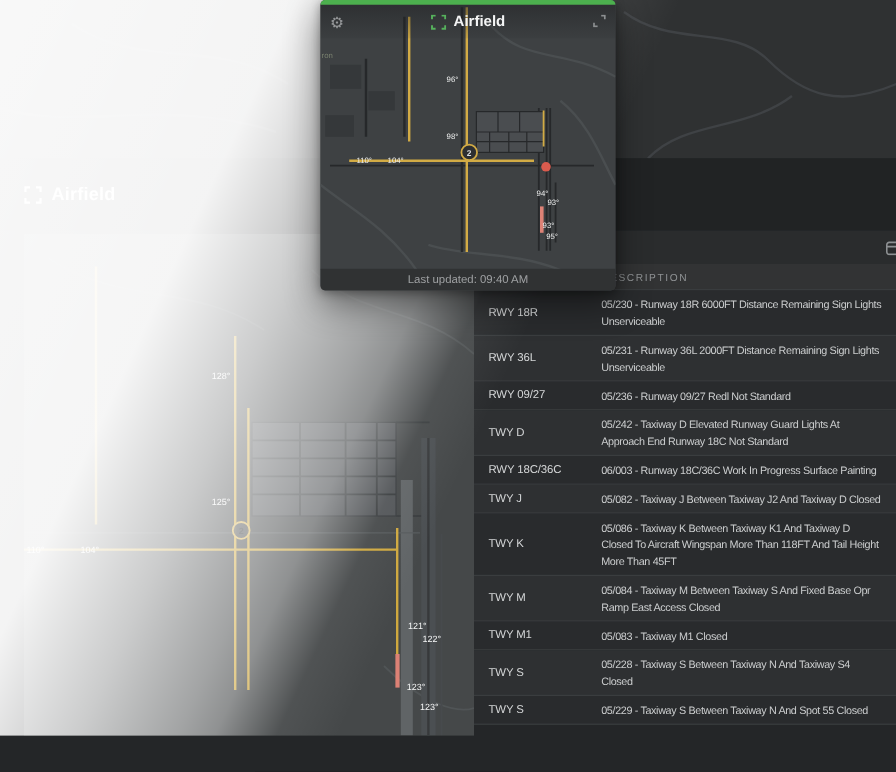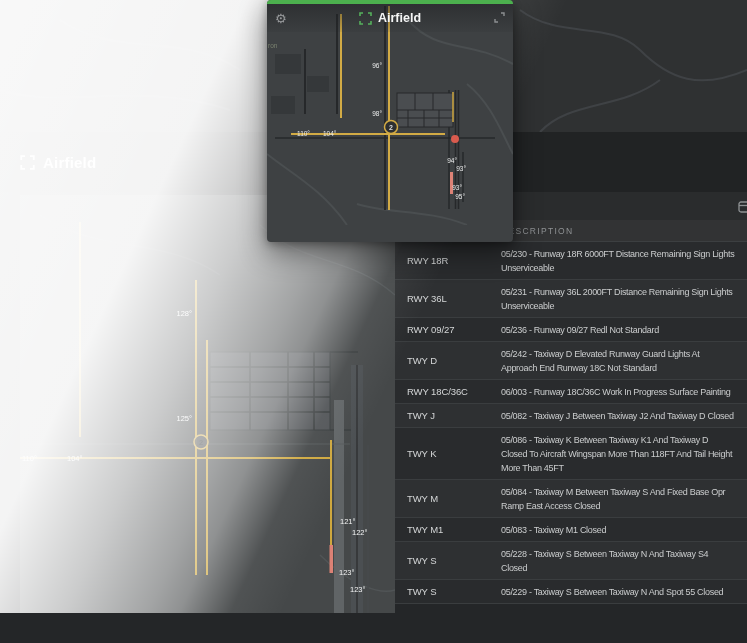--- a/index.html
+++ b/index.html
@@ -258,15 +258,18 @@
         <svg width="13" height="13" viewBox="0 0 13 13">
           <path d="M4,1 H1 V4 M9,1 H12 V4 M12,9 V12 H9 M4,12 H1 V9" stroke="#56b15c" stroke-width="1.6" fill="none"></path>
         </svg>
         <span class="popup-title">Airfield</span>
       </div>
       <svg class="expand" width="11" height="11" viewBox="0 0 11 11">
         <path d="M7,1 H10 V4 M4,10 H1 V7" stroke="#8c8f91" stroke-width="1.4" fill="none"></path>
       </svg>
     </div>
 
+    <div class="popup-footer">
+      <span>Last updated: 09:40 AM</span>
+    </div>
   </div>
 
 </div>
 
 </body></html>

